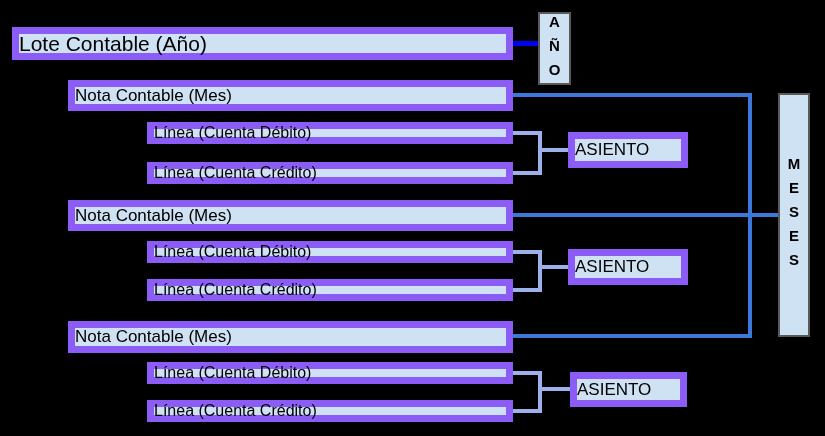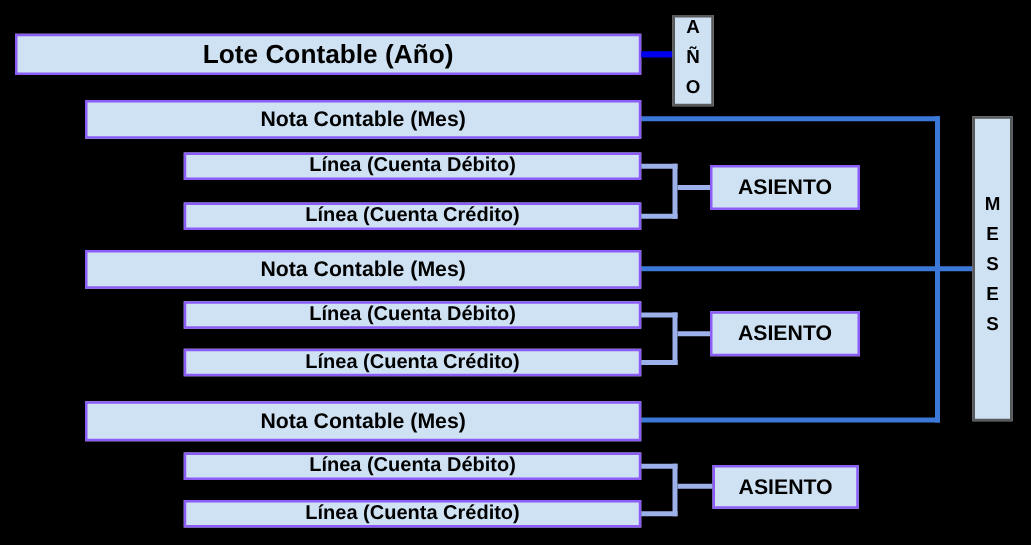--- a/index.html
+++ b/index.html
@@ -12,26 +12,25 @@
     width: 825px;
     height: 436px;
     background: #000000;
     overflow: hidden;
     font-family: "Liberation Sans", sans-serif;
     color: #000000;
   }
   .box {
     position: absolute;
     background: #cfe2f3;
-    border: 2px solid #8b5cf6;
+    border: 7px solid #8b5cf6;
     box-sizing: border-box;
     display: flex;
     align-items: center;
-    justify-content: center;
-    font-weight: bold;
+    font-weight: normal;
     color: #000000;
     white-space: nowrap;
   }
   .tagbox {
     position: absolute;
     background: #cfe2f3;
     border: 2px solid #595959;
     box-sizing: border-box;
     display: flex;
     align-items: center;

